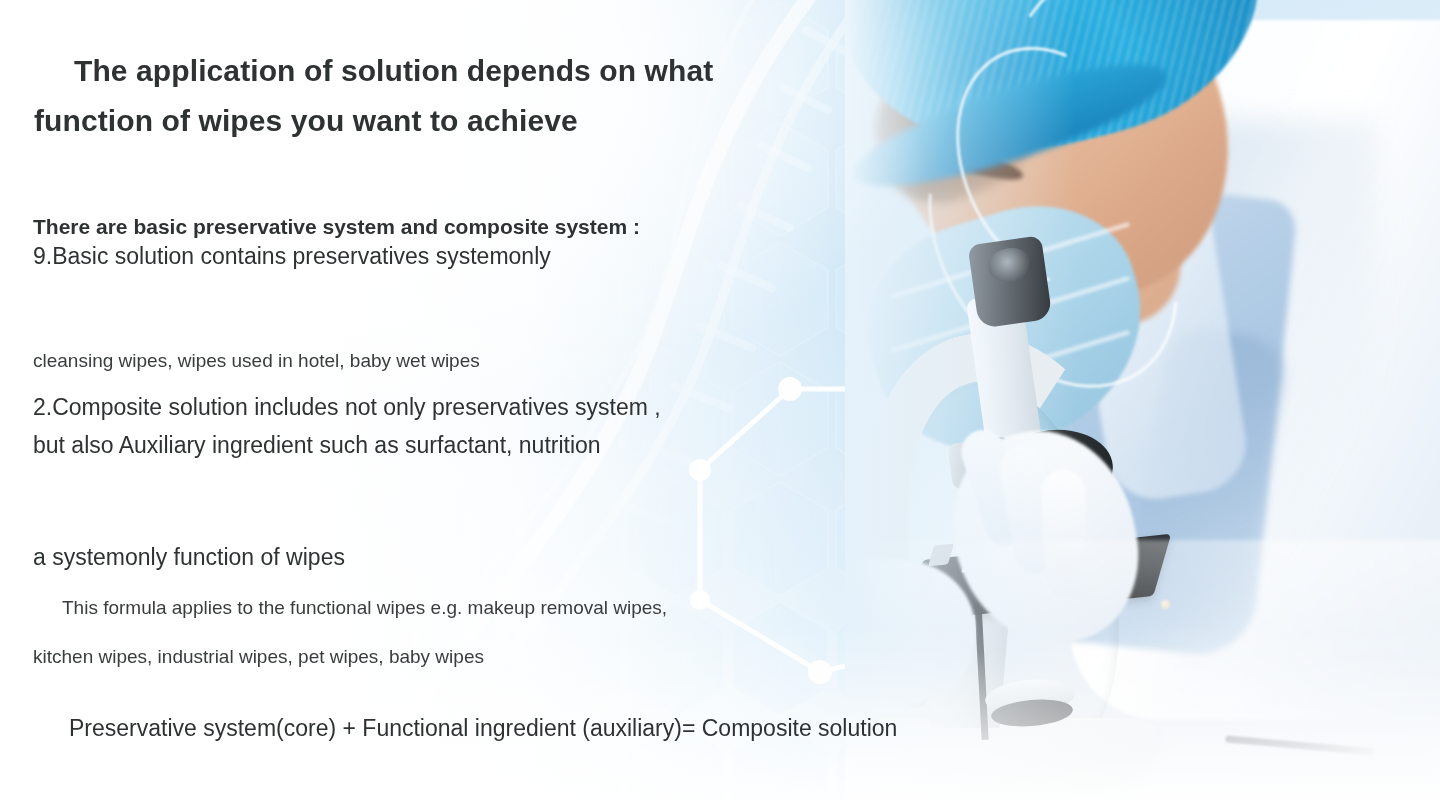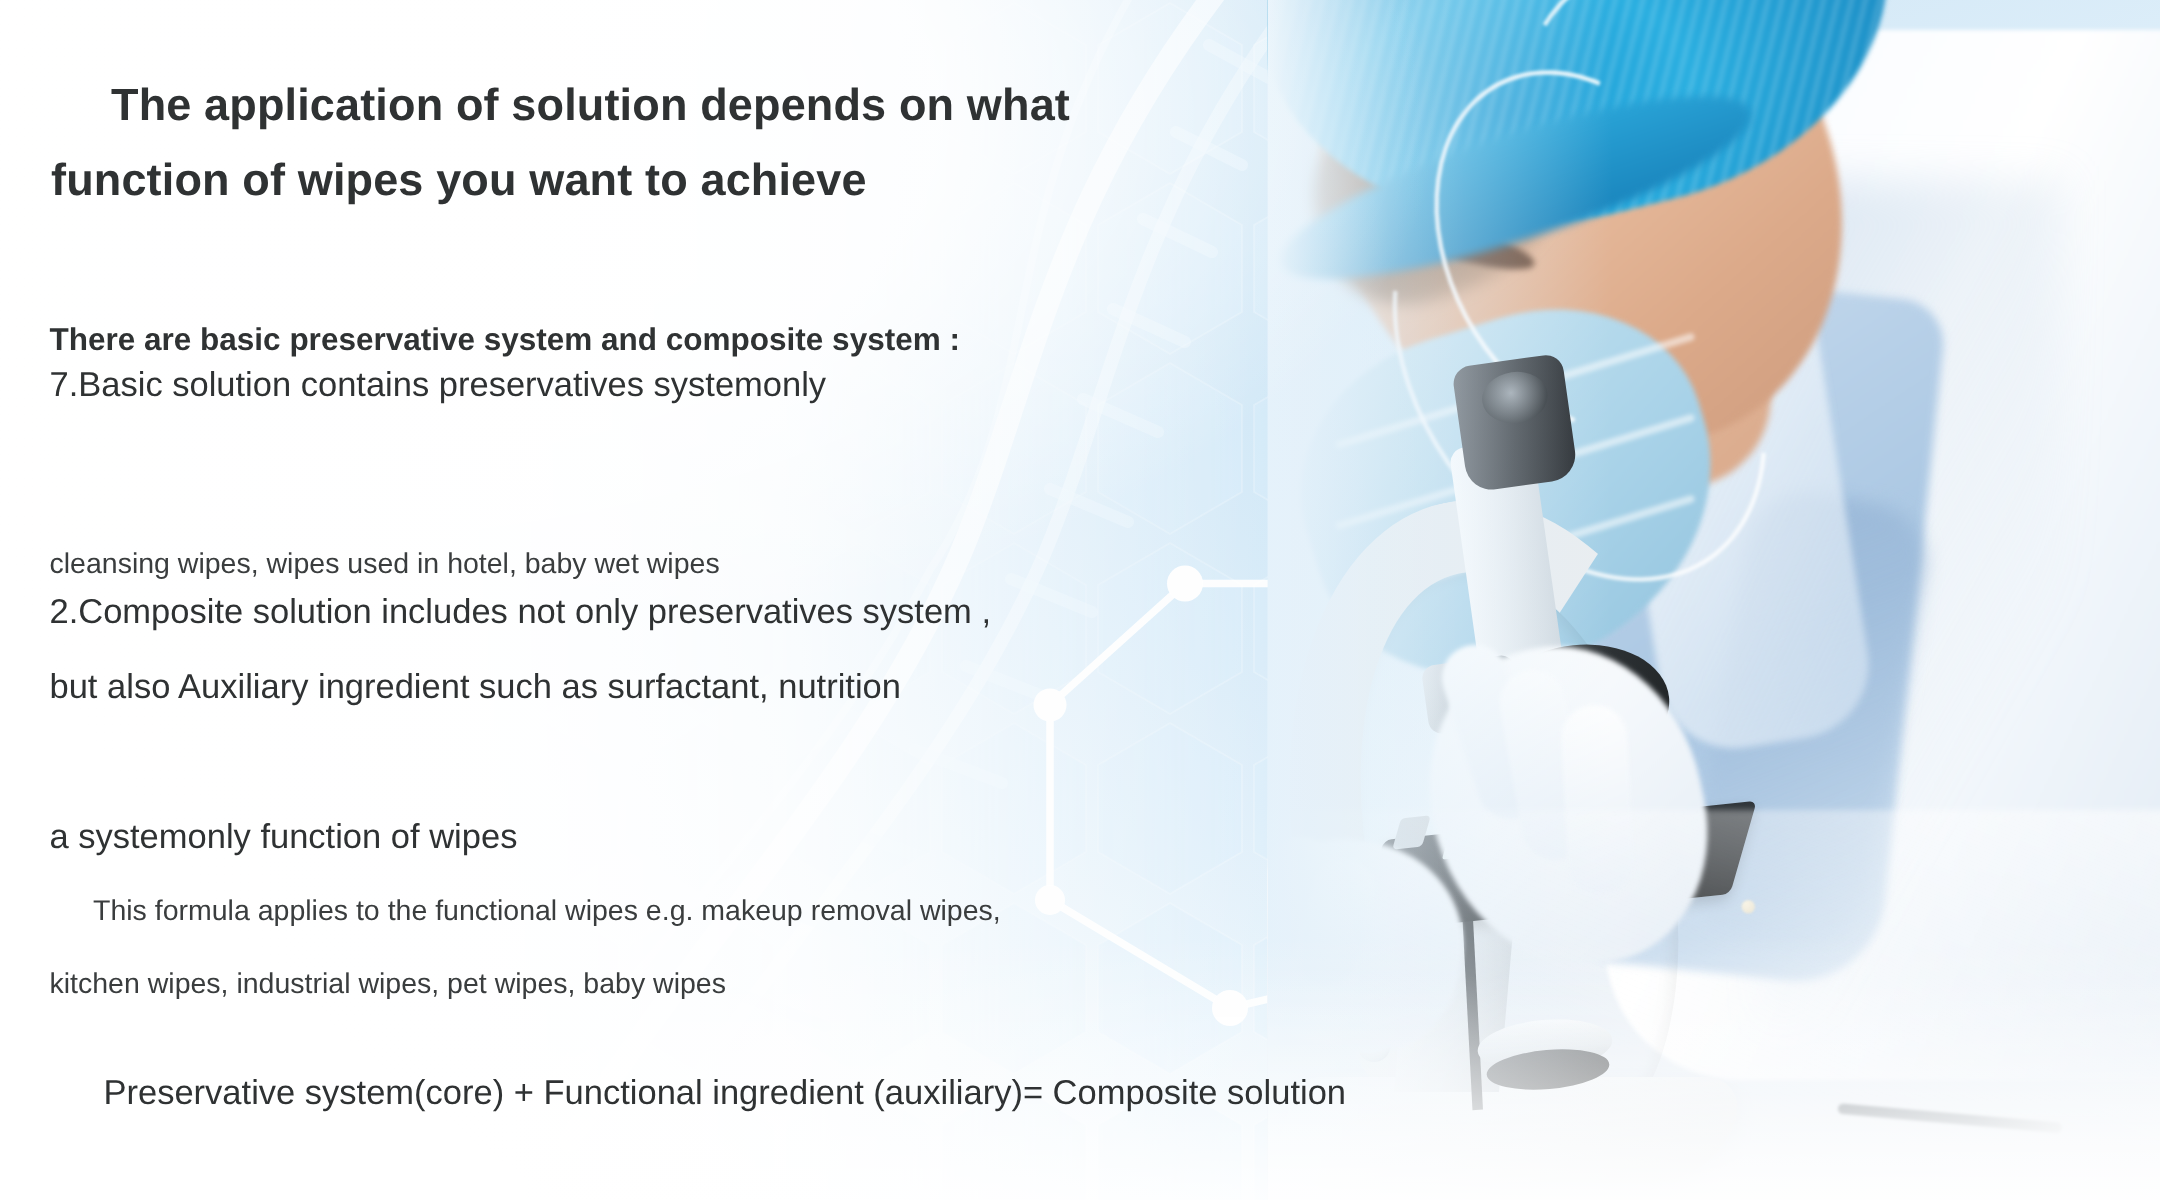--- a/index.html
+++ b/index.html
@@ -356,25 +356,25 @@
   <div class="layer bg-fadetopleft"></div>
   <div class="layer bg-fadebottom"></div>
 
   <div class="copy">
 
     <div class="tline t-title" style="left:74px;top:54px;">The application of solution depends on what</div>
     <div class="tline t-title" style="left:34px;top:104px;">function of wipes you want to achieve</div>
 
     <div class="tline t-sub" style="left:33px;top:170px;">There are basic preservative system and composite system :</div>
 
-    <div class="tline t-num" style="left:33px;top:243px;">7.Basic solution contains preservatives systemonly</div>
-    <div class="tline t-body" style="left:33px;top:366px;text-align:right;">cleansing wipes, wipes used in hotel, baby wet wipes</div>
+    <div class="tline t-num" style="left:33px;top:243px;">9.Basic solution contains preservatives systemonly</div>
+    <div class="tline t-body" style="left:33px;top:350px;text-align:right;">cleansing wipes, wipes used in hotel, baby wet wipes</div>
 
     <div class="tline t-num" style="left:33px;top:394px;">2.Composite solution includes not only preservatives system ,</div>
-    <div class="tline t-num" style="left:33px;top:444px;text-align:center;">but also Auxiliary ingredient such as surfactant, nutrition</div>
+    <div class="tline t-num" style="left:33px;top:432px;text-align:center;">but also Auxiliary ingredient such as surfactant, nutrition</div>
     <div class="tline t-num" style="left:33px;top:544px;">a systemonly function of wipes</div>
 
     <div class="tline t-body" style="left:62px;top:597px;">This formula applies to the functional wipes e.g. makeup removal wipes,</div>
     <div class="tline t-body" style="left:33px;top:646px;">kitchen wipes, industrial wipes, pet wipes, baby wipes</div>
 
     <div class="tline t-sum" style="left:33px;top:715px;">Preservative system(core) + Functional ingredient (auxiliary)= Composite solution</div>
   </div>
 
 </div>
 

